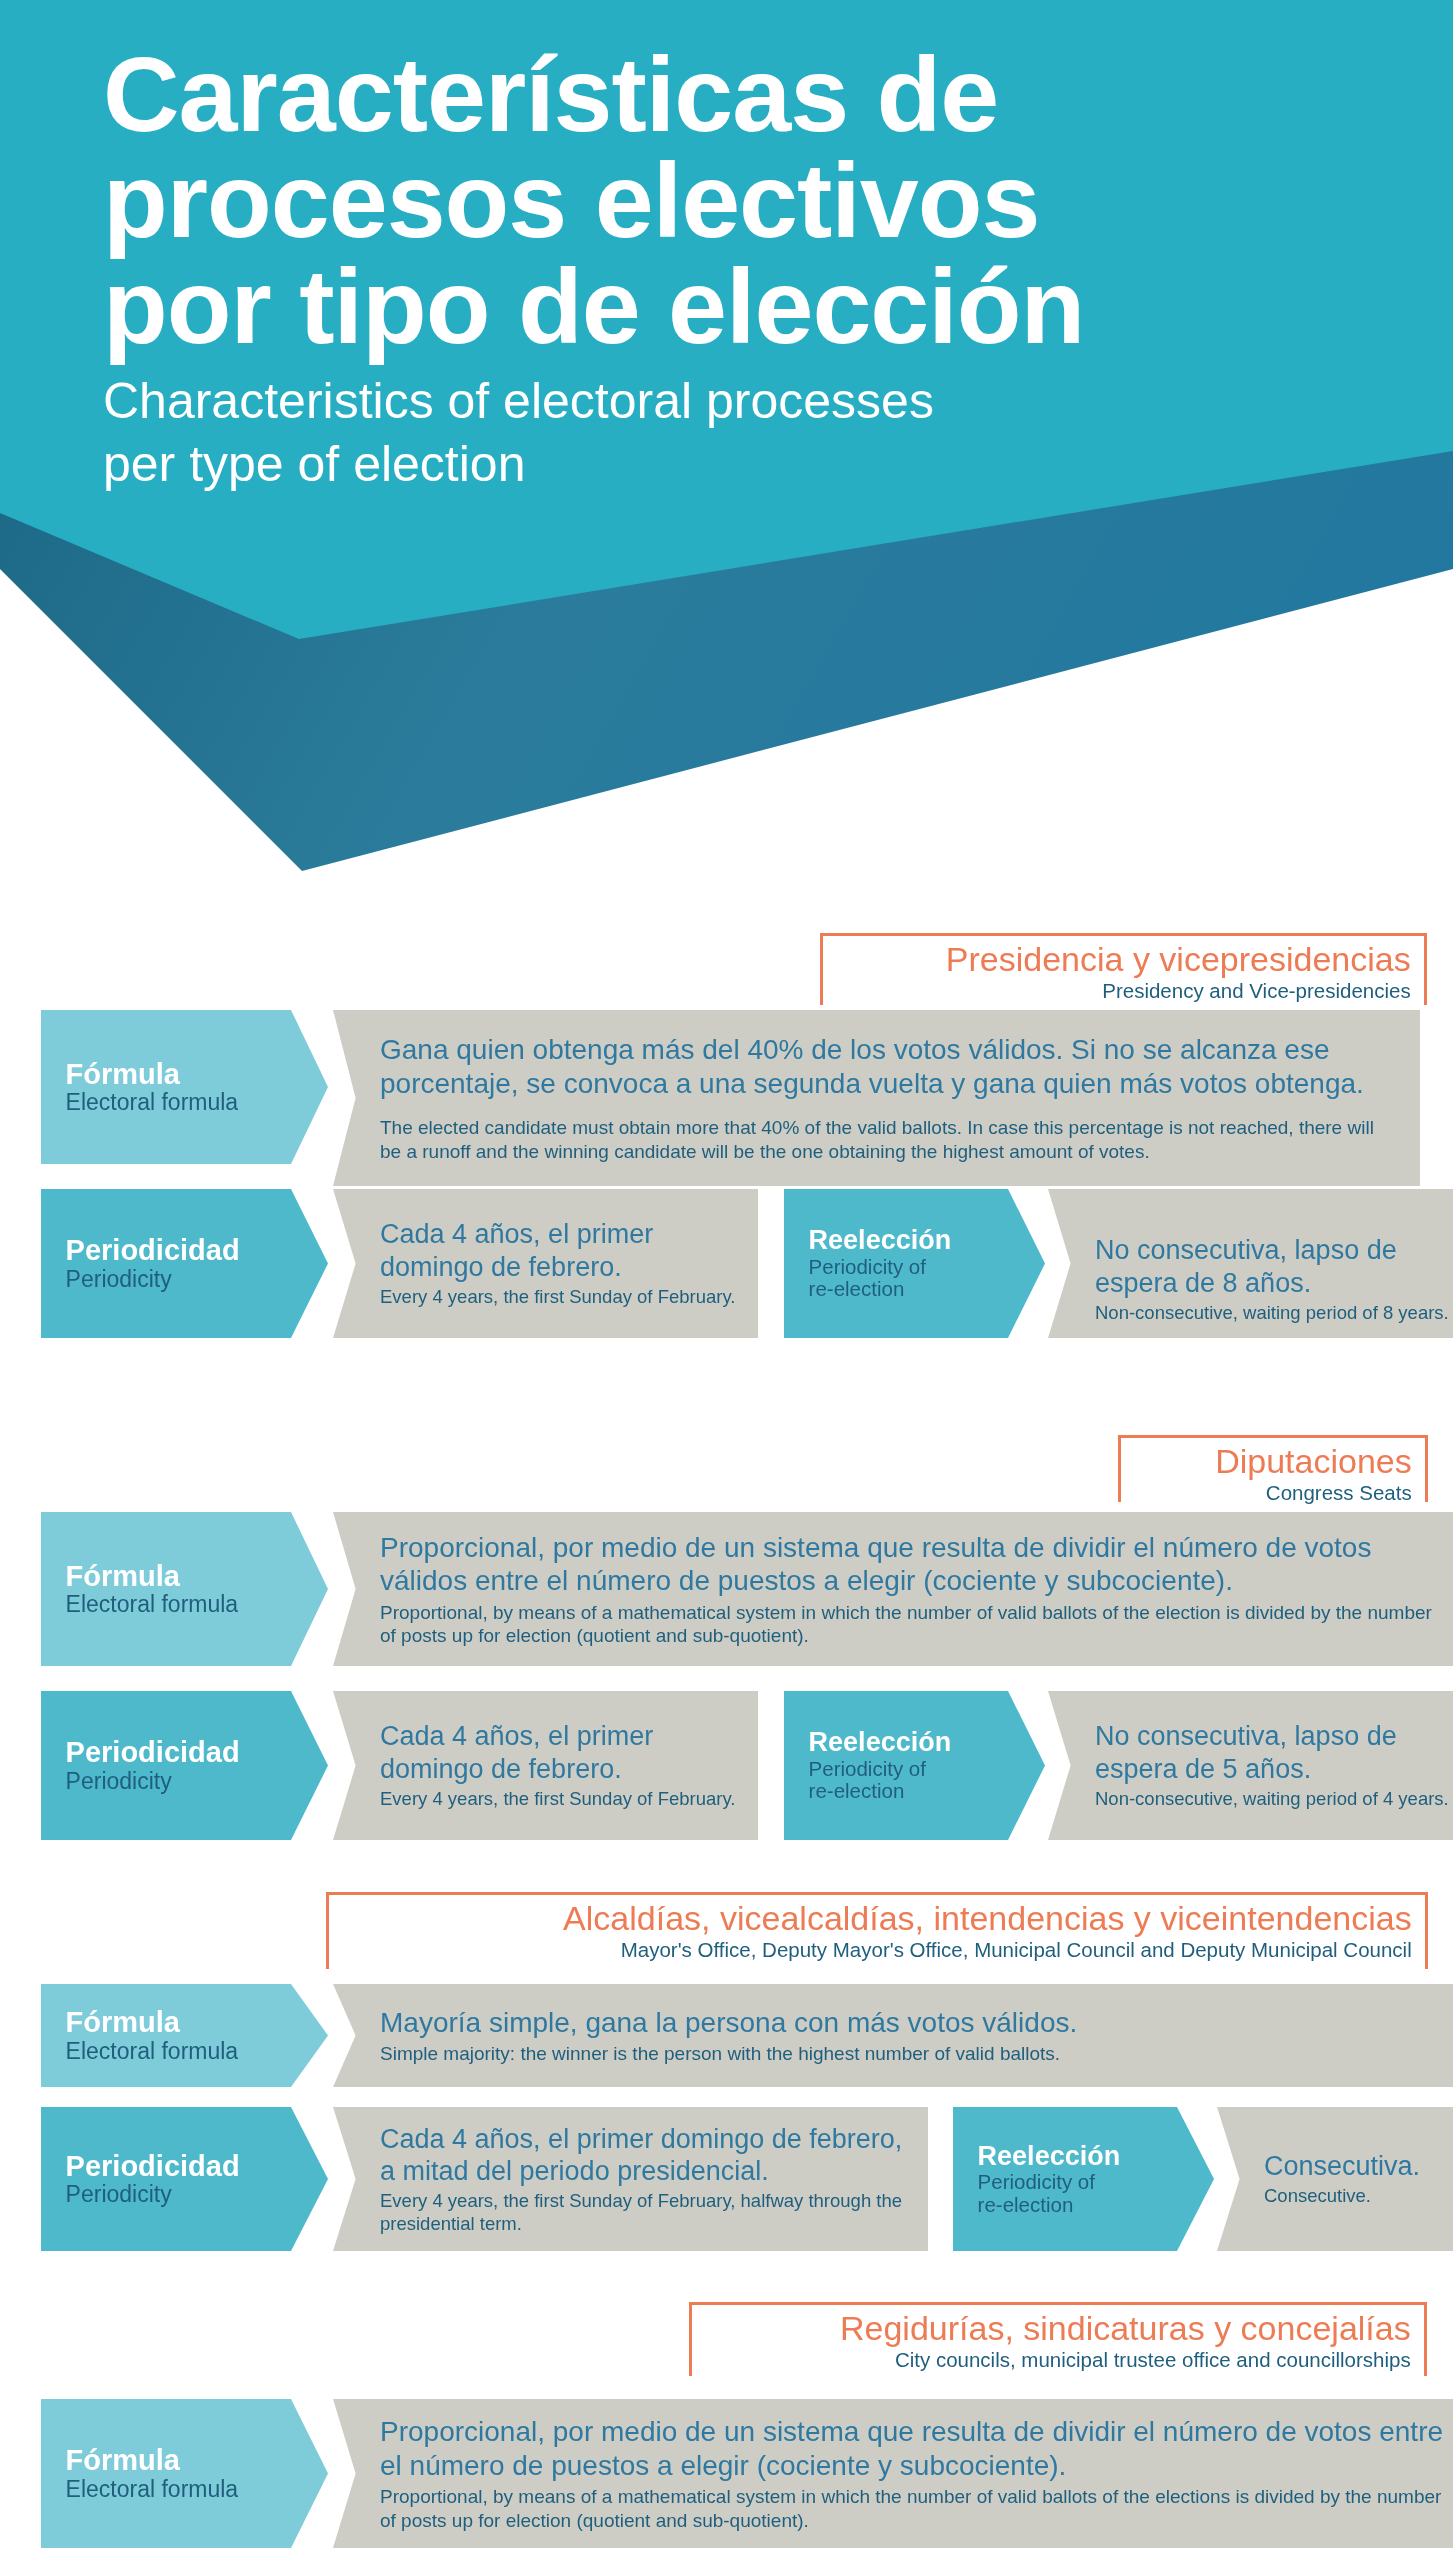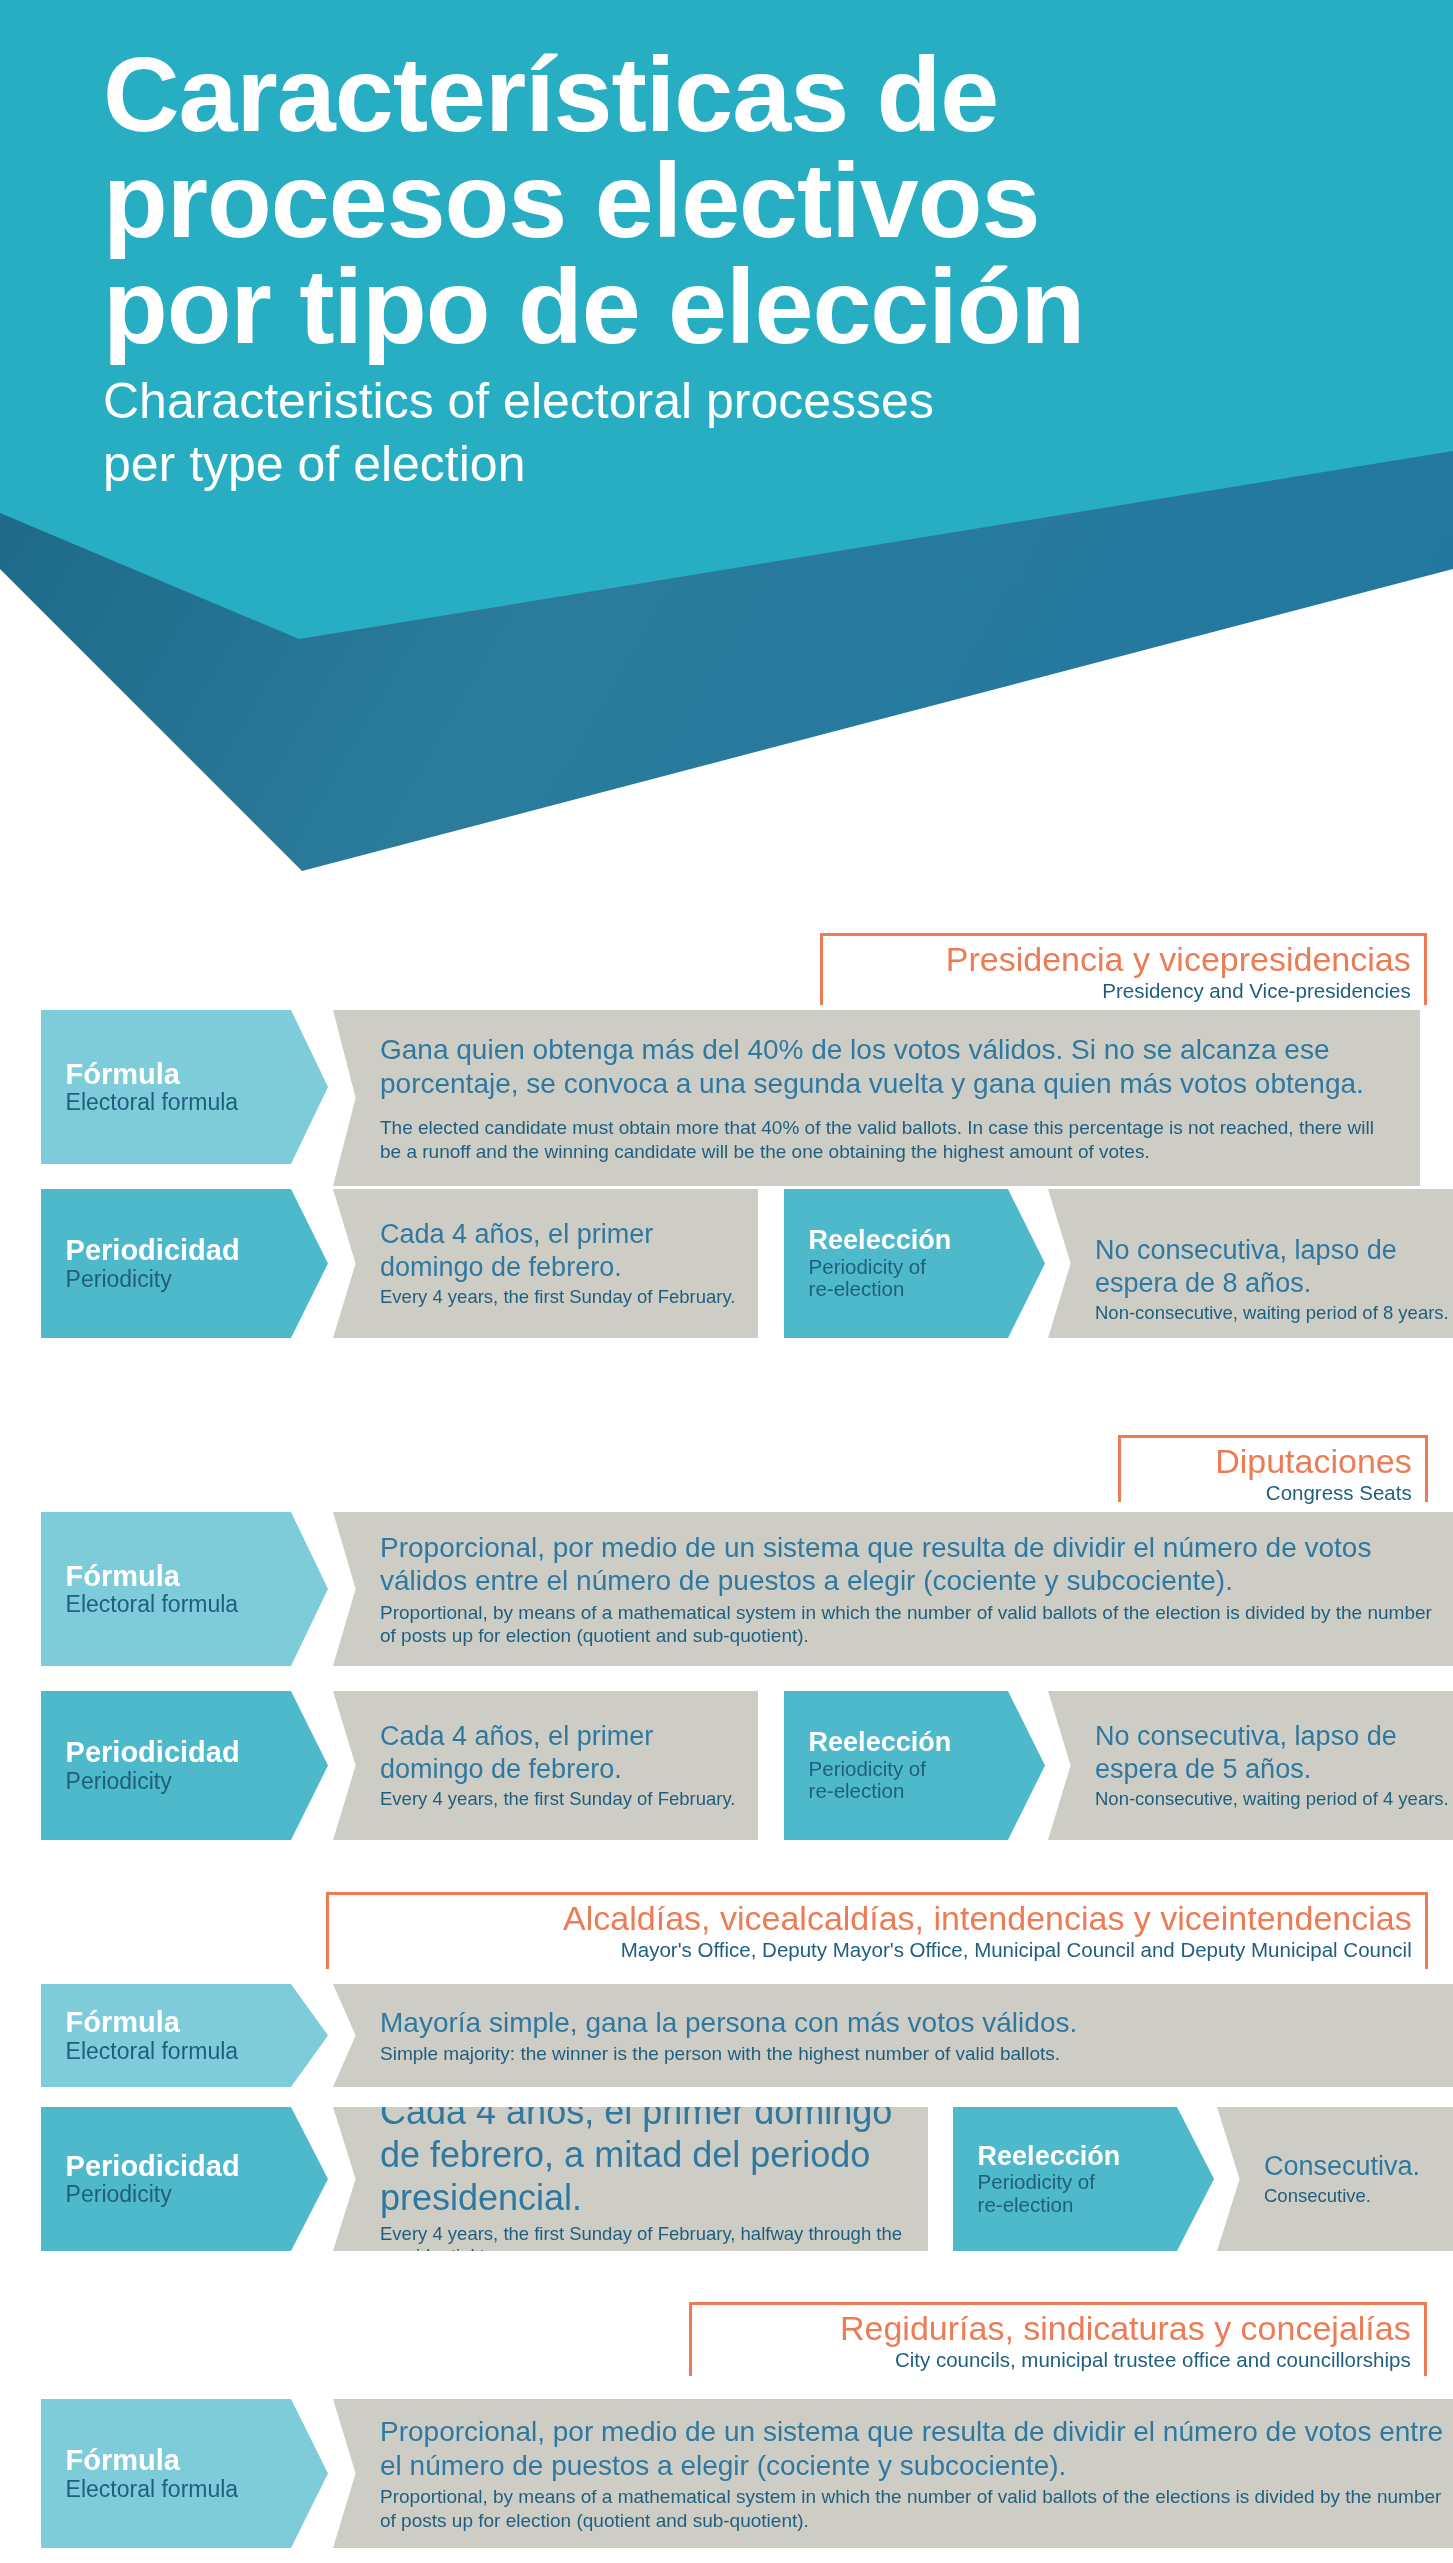--- a/index.html
+++ b/index.html
@@ -270,21 +270,21 @@
       <div class="c-en" style="font-size:19px;">Simple majority: the winner is the person with the highest number of valid ballots.</div>
     </div>
   </div>
 
   <div class="row" style="left:41px; top:215px; width:1379px; height:144px;">
     <div class="label-chip periodic" style="width:287px; height:144px;">
       <div class="chip-es">Periodicidad</div>
       <div class="chip-en">Periodicity</div>
     </div>
     <div class="content-box" style="left:292px; width:595px; height:144px;">
-      <div class="c-es" style="font-size:36px;">Cada 4 años, el primer domingo de febrero, a mitad del periodo presidencial.</div>
+      <div class="c-es" style="font-size:27px;">Cada 4 años, el primer domingo de febrero, a mitad del periodo presidencial.</div>
       <div class="c-en" style="font-size:18.5px;">Every 4 years, the first Sunday of February, halfway through the presidential term.</div>
     </div>
 
     <div class="label-chip reelect" style="left:912px; width:261px; height:144px;">
       <div class="chip-es" style="font-size:27px;">Reelección</div>
       <div class="chip-en" style="font-size:20.5px;">Periodicity of
 re-election</div>
     </div>
     <div class="content-box" style="left:1176px; width:254px; height:144px;">
       <div class="c-es" style="font-size:27px;">Consecutiva.</div>

